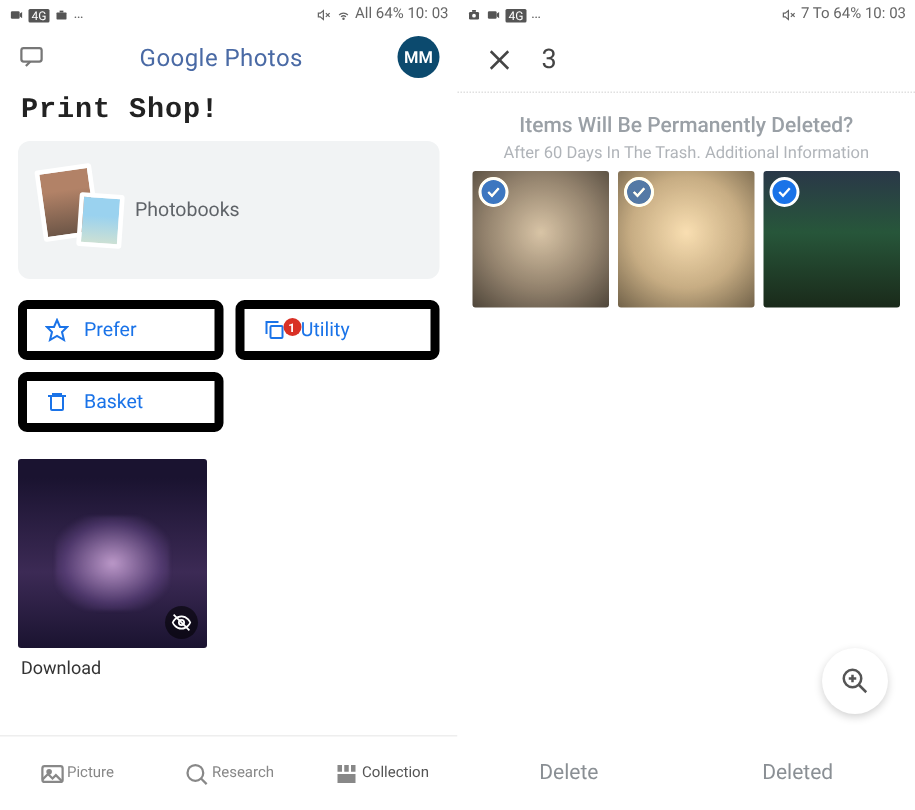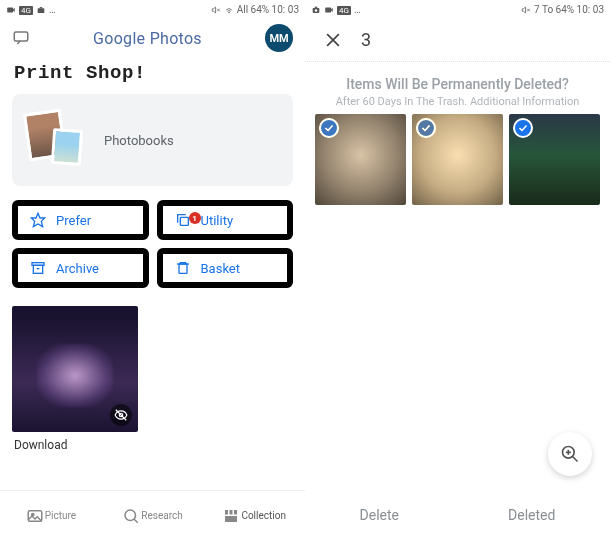--- a/index.html
+++ b/index.html
@@ -9,21 +9,21 @@
   .sb-left, .sb-right { display: flex; gap: 3px; align-items: flex-end; }
   .sb-icon { width: 10px; height: 10px; }
 
   
   .app-header { height: 40px; display: flex; align-items: center; padding: 0 12px; }
   .app-header .ghost-icon { width: 18px; height: 18px; color: #777; }
   .app-title { flex: 1; text-align: center; color: #4a6aa5; font-size: 16px; font-weight: 400; letter-spacing: 0.3px; }
   .avatar { width: 28px; height: 28px; border-radius: 50%; background: #0c4a6e; color: #fff; font-size: 11px; font-weight: 600; display: flex; align-items: center; justify-content: center; }
   .section-title { padding: 4px 14px 10px; font-size: 19px; font-weight: 700; color: #222; font-family: Liberation Mono, monospace; letter-spacing: 0.6px; }
 
-  .promo-card { margin: 0 12px 14px; background: #f1f3f4; border-radius: 8px; height: 92px; display: flex; align-items: center; padding: 10px 14px; gap: 20px; }
+  .promo-card { margin: 0 12px 14px; background: #f1f3f4; border-radius: 8px; height: 92px; display: flex; align-items: center; padding: 10px 14px; gap: 6px; }
   .promo-thumb { position: relative; width: 58px; height: 58px; }
   .promo-thumb .ph1, .promo-thumb .ph2 { position: absolute; border: 3px solid #fff; border-radius: 2px; }
   .promo-thumb .ph1 { width: 38px; height: 48px; left: 0; top: 0; background: linear-gradient(#b28267 30%,#6d5647 100%); transform: rotate(-8deg); }
   .promo-thumb .ph2 { width: 30px; height: 36px; left: 26px; top: 18px; background: linear-gradient(#9ad2ef 40%,#cce0d4 100%); transform: rotate(4deg); }
   .promo-label { font-size: 13px; color: #5f6368; }
 
   .btn-grid { display: grid; grid-template-columns: 1fr 1fr; gap: 8px; margin: 0 12px; }
   .action-btn { height: 40px; border: 6px solid #000000; border-radius: 6px; background: #fff; display: flex; align-items: center; padding: 0 12px; gap: 10px; color: #1a73e8; font-size: 13px; position: relative; }
   .action-btn svg { width: 16px; height: 16px; flex-shrink: 0; }
   .badge { position: absolute; left: 26px; top: 6px; width: 12px; height: 12px; border-radius: 50%; background: #d93025; color: #fff; font-size: 8px; display: flex; align-items: center; justify-content: center; font-weight: 700; }
@@ -120,28 +120,20 @@
     <div class="action-btn">
       <svg viewBox="0 0 24 24" fill="none" stroke="#1a73e8" stroke-width="2">
           <rect x="8" y="8" width="12" height="12" rx="1"></rect>
           <path d="M4 16V4h12"></path>
         </svg>
       <div class="badge">1</div>
       <span>Utility</span>
     </div>
     <div class="action-btn">
       <svg viewBox="0 0 24 24" fill="none" stroke="#1a73e8" stroke-width="2">
-          <rect x="3" y="4" width="18" height="4"></rect>
-          <rect x="5" y="8" width="14" height="12"></rect>
-          <line x1="10" y1="13" x2="14" y2="13"></line>
-        </svg>
-      <span>Archive</span>
-    </div>
-    <div class="action-btn">
-      <svg viewBox="0 0 24 24" fill="none" stroke="#1a73e8" stroke-width="2">
           <path d="M3 6h18"></path>
           <path d="M8 6V4h8v2"></path>
           <rect x="6" y="6" width="12" height="14" rx="1"></rect>
         </svg>
       <span>Basket</span>
     </div>
   </div>
 
   <div class="hidden-thumb">
     <div class="fountain"></div>

